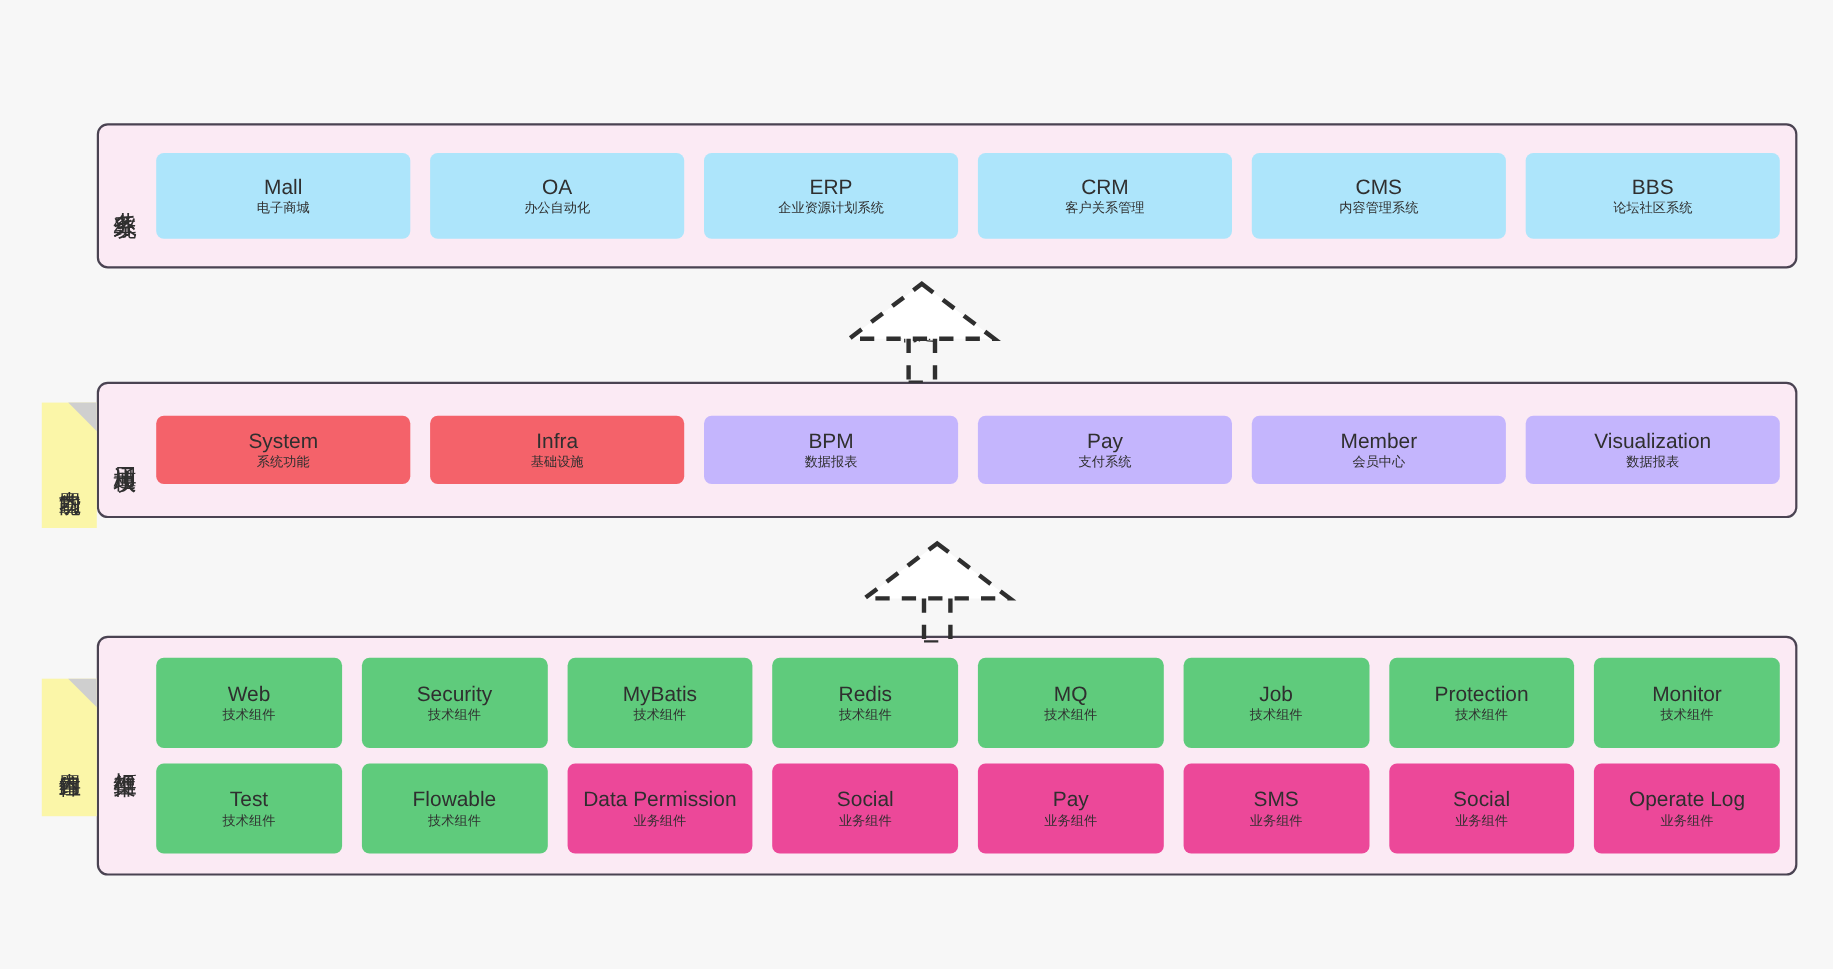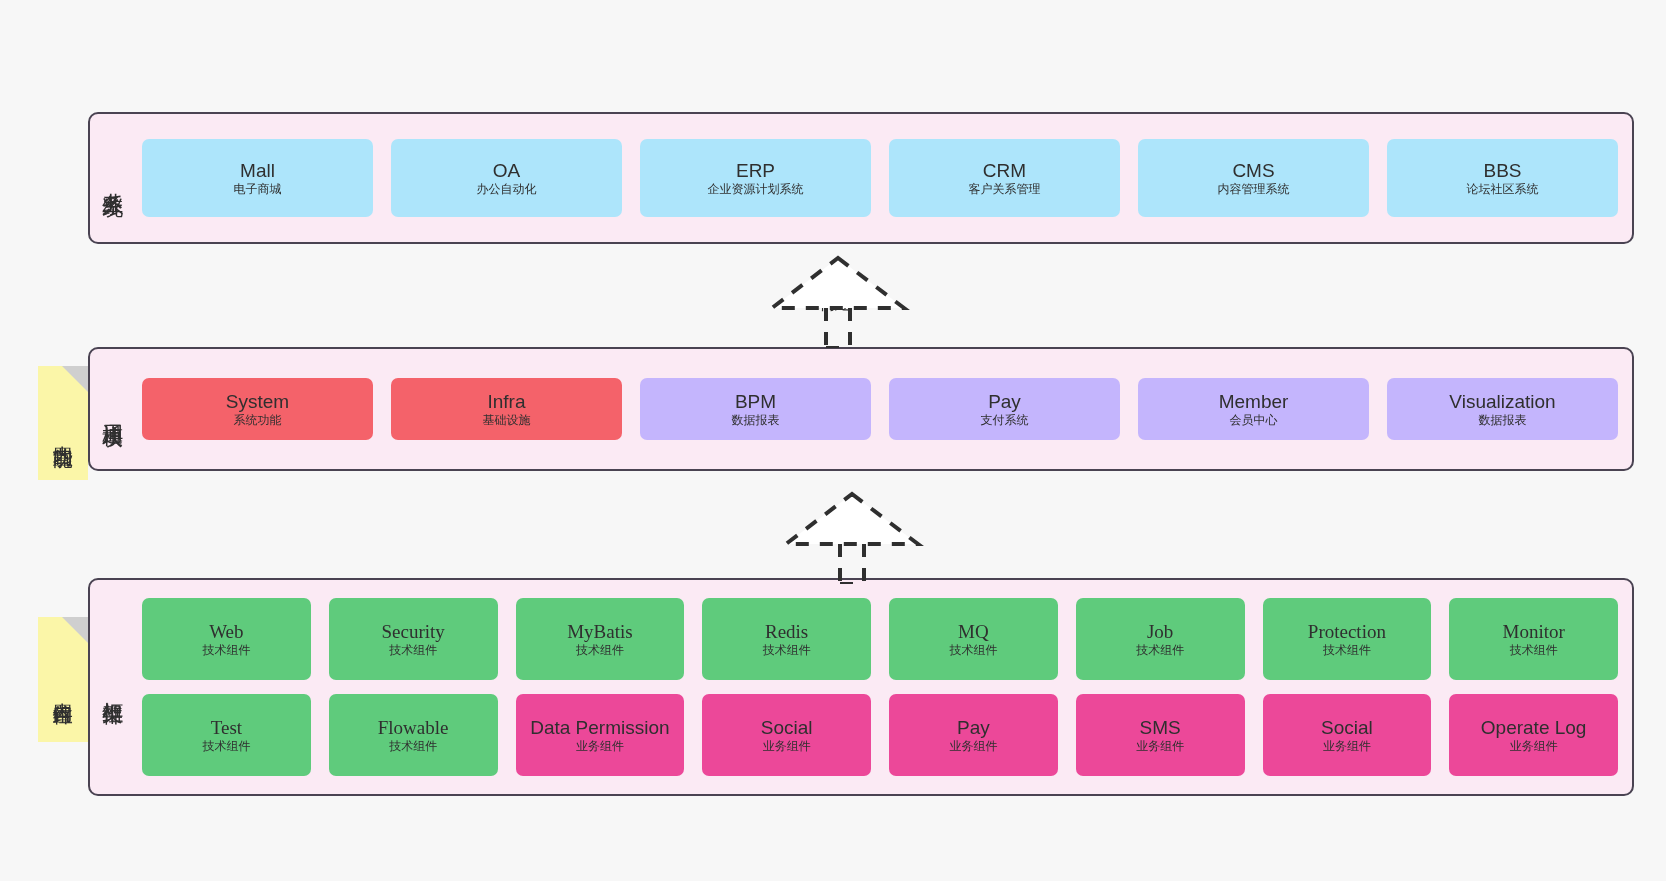--- a/index.html
+++ b/index.html
@@ -105,21 +105,21 @@
   
   #layer-framework {
     left: 88px;
     top: 578px;
     width: 1546px;
     height: 218px;
   }
   #layer-framework .card {
     height: 82px;
   }
-  .c-green  { background: #5fcb7c; font-family: Liberation Serif, serif; }
+  .c-green  { background: #5fcb7c; }
   .c-lgreen { background: #ec4899; }
 
   
   .note {
     position: absolute;
     box-sizing: border-box;
     background: #fbf6a8;
     display: flex;
     align-items: center;
     justify-content: center;

